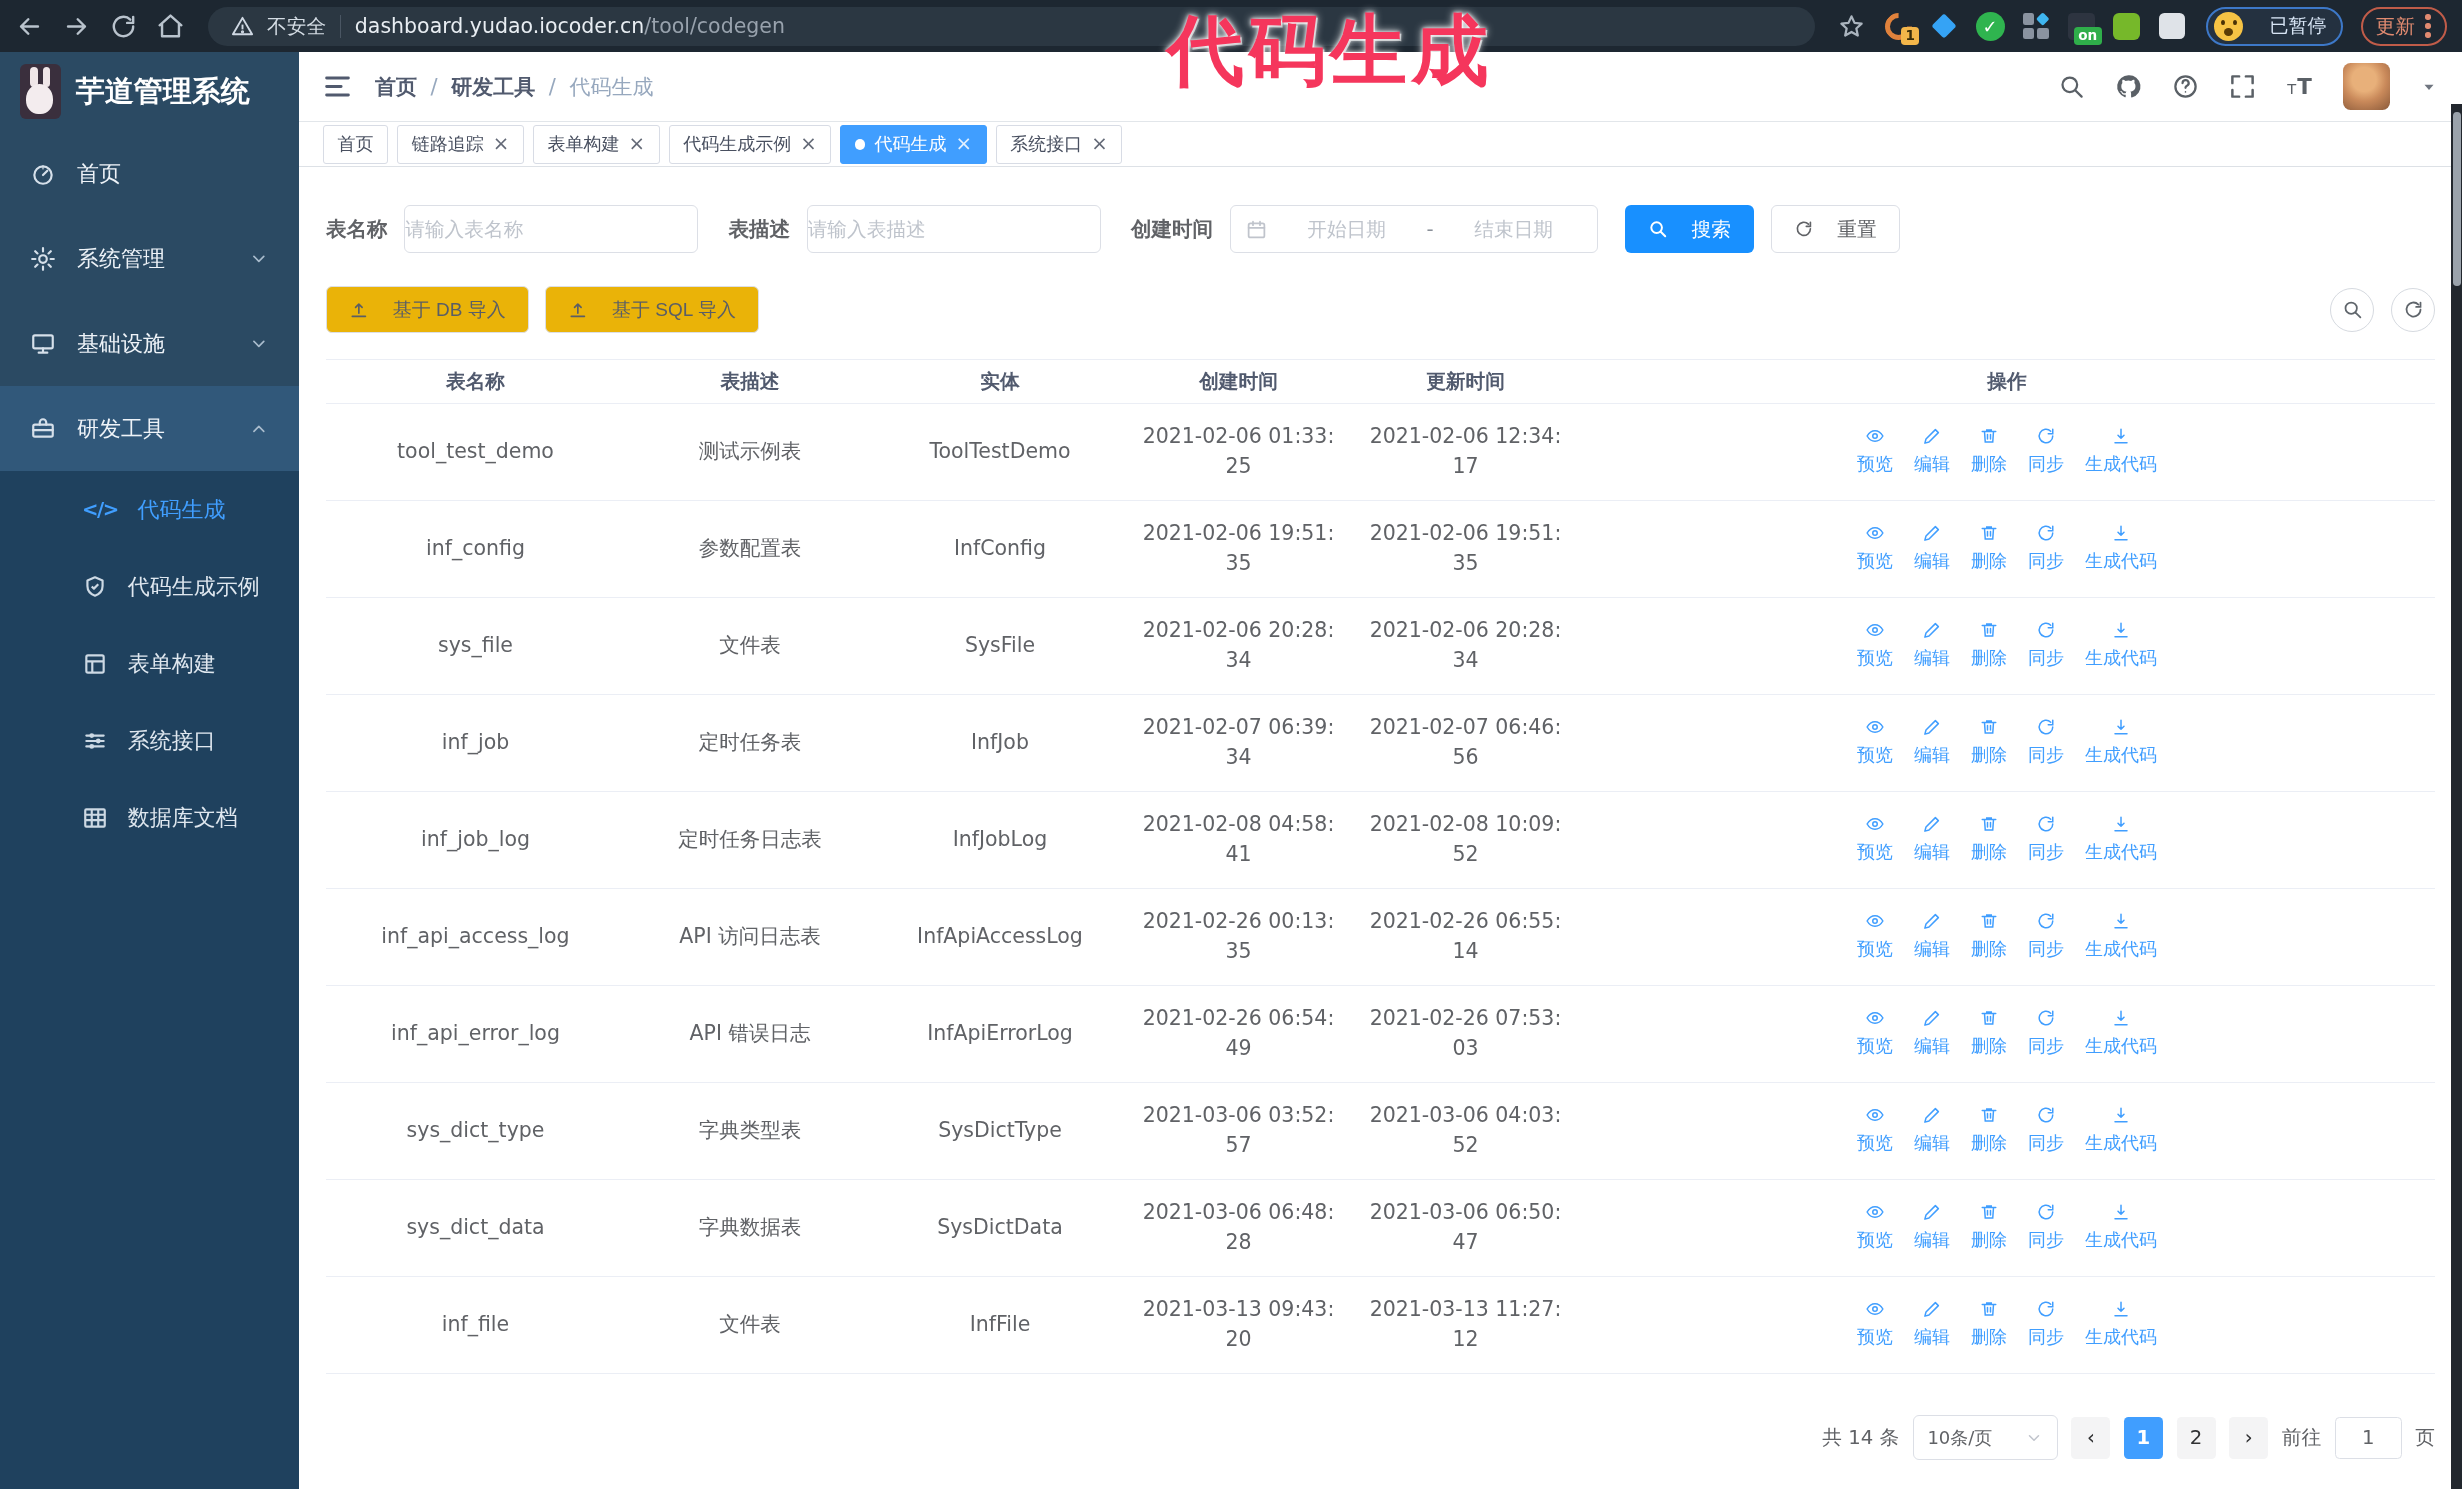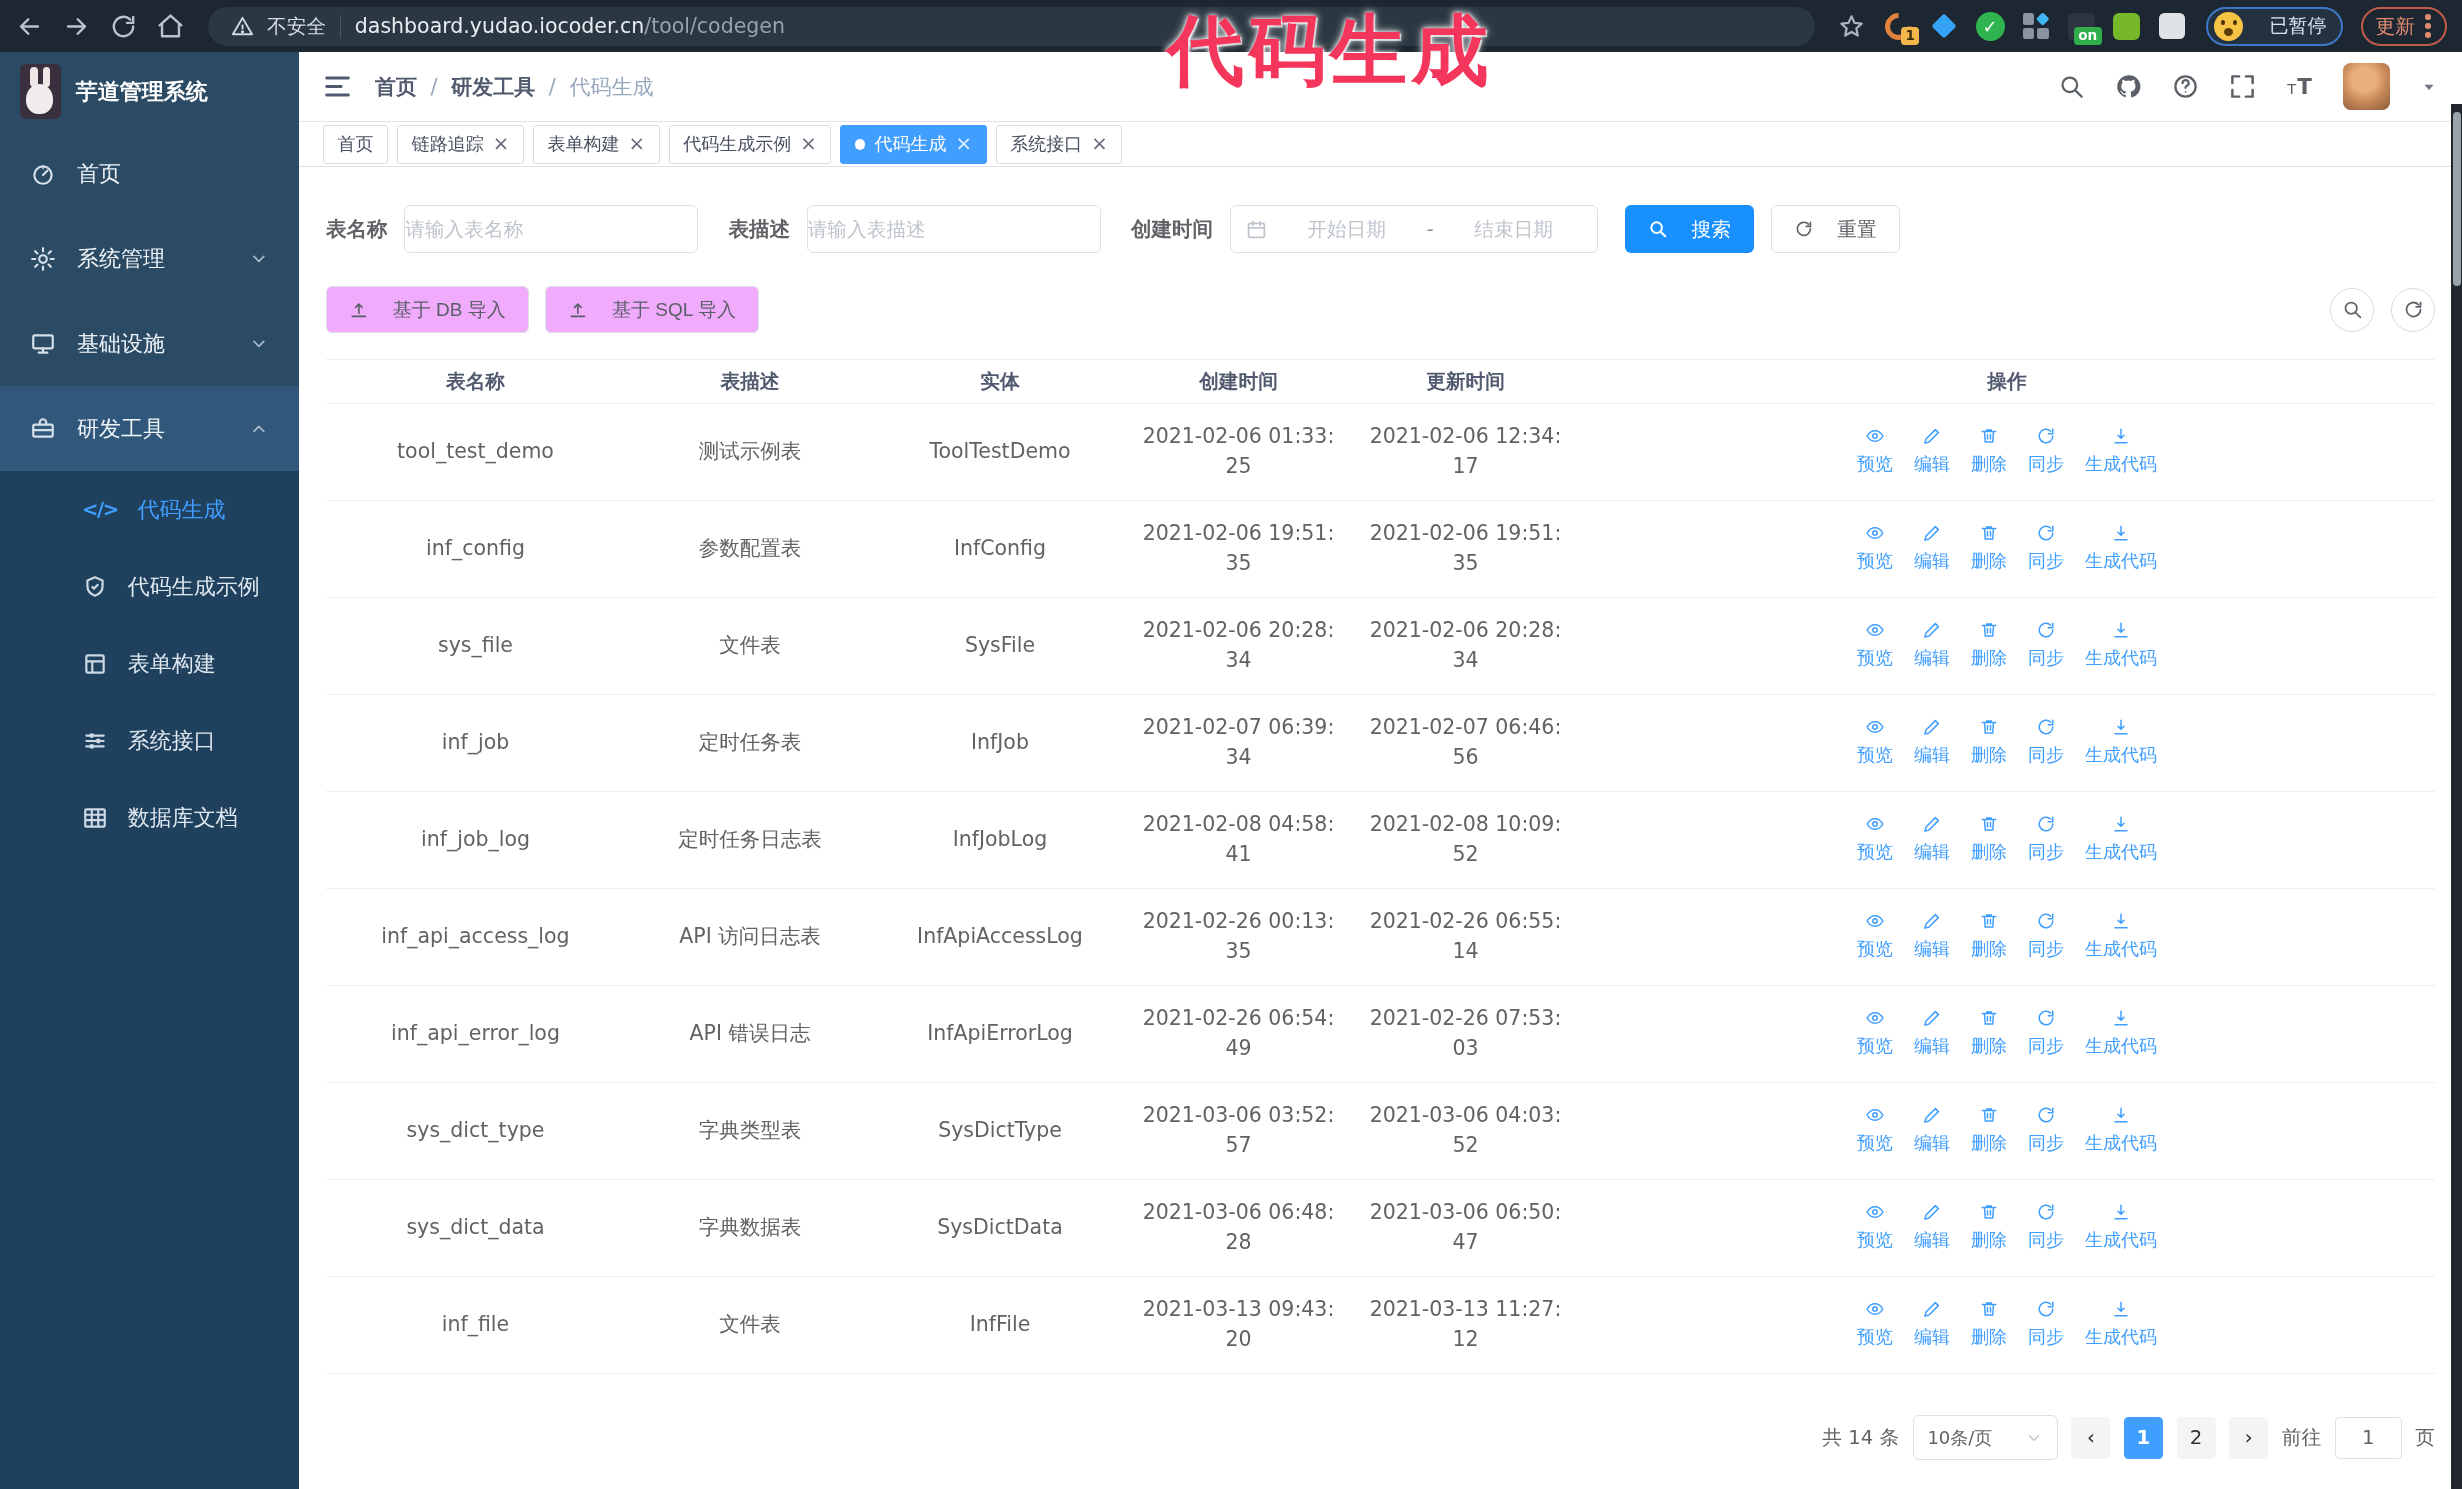--- a/index.html
+++ b/index.html
@@ -51,21 +51,21 @@
 
   
   .app { display: flex; height: 1438px; position: relative; background: #fff; }
   .sidebar { width: 299px; flex: 0 0 auto; background: #1f415e; color: #e4ebf3; }
   .sidebar-top { background: #2b4a63; }
   .logo-row { height: 79px; display: flex; align-items: center; gap: 15px; padding: 0 19.7px; }
   .logo-img { width: 41px; height: 55px; background: #3a2f3d; border-radius: 6px; position: relative; overflow: hidden; flex: 0 0 auto; }
   .logo-img .ear { position: absolute; top: 3px; width: 7.6px; height: 19.7px; background: #efe6e8; border-radius: 4.5px; }
   .logo-img .ear.l { left: 10.6px; } .logo-img .ear.r { left: 23px; }
   .logo-img .head { position: absolute; top: 19.7px; left: 6.8px; width: 27px; height: 30px; background: #f3ecee; border-radius: 50% 50% 45% 45%; }
-  .logo-title { font-size: 22px; font-weight: bold; color: #ffffff; white-space: nowrap; }
+  .logo-title { font-size: 29px; font-weight: bold; color: #ffffff; white-space: nowrap; }
   .menu-item { height: 85px; display: flex; align-items: center; gap: 21px; padding: 0 30px; font-size: 22px; color: #eef3f8; cursor: pointer; }
   .menu-item.highlight { background: #31587a; }
   .micon { width: 26px; height: 26px; color: #d6e0ea; flex: 0 0 auto; }
   .chev { width: 19.7px; height: 19.7px; margin-left: auto; color: #a9bccd; }
   .submenu-item { height: 77px; display: flex; align-items: center; gap: 19.7px; padding-left: 82px; font-size: 22px; color: #dfe7ef; cursor: pointer; }
   .submenu-item .micon { width: 26px; height: 26px; color: #cdd9e4; }
   .submenu-item.active { color: #409eff; }
   .submenu-item.active .micon, .submenu-item.active .code-glyph { color: #409eff; }
   .code-glyph { font-size: 19.7px; font-weight: bold; letter-spacing: -1.5px; color: #cdd9e4; }
 
@@ -100,21 +100,21 @@
   .w-name { width: 294px; } .w-desc { width: 294px; }
   .date-range { width: 368px; height: 48px; border: 1.5px solid #dcdfe6; border-radius: 6px; display: flex; align-items: center; gap: 12px; padding: 0 15px; font-size: 19.7px; color: #bfc4cc; }
   .cal-ic { width: 21px; height: 21px; color: #c0c4cc; flex: 0 0 auto; }
   .dr-start, .dr-end { flex: 1; text-align: center; white-space: nowrap; }
   .dr-sep { color: #8a9099; }
   .btn { height: 48px; display: inline-flex; align-items: center; gap: 24px; border-radius: 6px; font-size: 19.7px; padding: 0 22px; cursor: pointer; border: 1.5px solid transparent; white-space: nowrap; justify-content: flex-end; }
   .btn .bic { width: 19.7px; height: 19.7px; }
   .btn-search { background: #1890ff; color: #fff; margin-left: 10.6px; }
   .btn-reset { background: #fff; border-color: #dcdfe6; color: #606266; }
   .toolbar-row { margin-top: 33px; display: flex; align-items: center; }
-  .btn-plain { height: 47px; background: #f0abfc; border-color: #dcdfe6; color: #5a5e66; font-size: 19px; margin-right: 16.7px; }
+  .btn-plain { height: 47px; background: #eab308; border-color: #dcdfe6; color: #5a5e66; font-size: 19px; margin-right: 16.7px; }
   .circle-btns { margin-left: auto; display: flex; gap: 16.7px; }
   .circle-btn { width: 44px; height: 44px; border-radius: 50%; border: 1.5px solid #d6dae0; background: #fff; color: #5f656b; display: flex; align-items: center; justify-content: center; cursor: pointer; }
   .circle-btn .bic { width: 21px; height: 21px; }
 
   
   .table { margin-top: 26px; border-top: 1.5px solid #ebeef5; }
   .thead { display: flex; align-items: center; height: 44px; border-bottom: 1.5px solid #ebeef5; }
   .hcell { font-size: 19.7px; font-weight: bold; color: #515a6e; text-align: center; }
   .trow { display: flex; align-items: center; min-height: 97px; border-bottom: 1.5px solid #ebeef5; }
   .cell { font-size: 20.5px; color: #606266; text-align: center; line-height: 1.45; padding: 7.6px 13px; }

